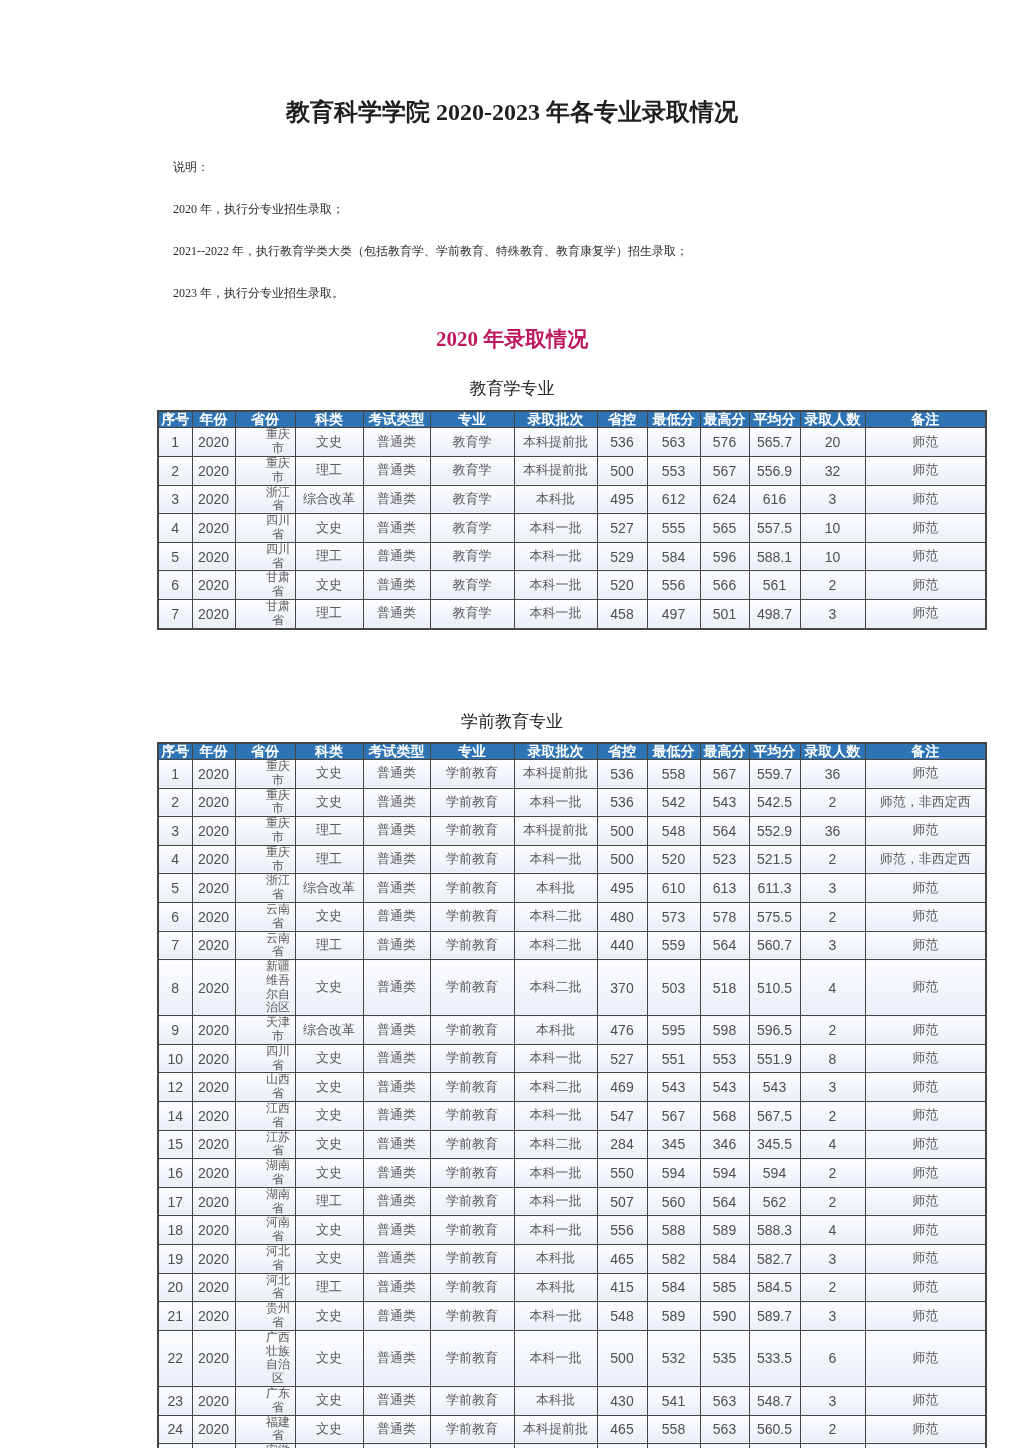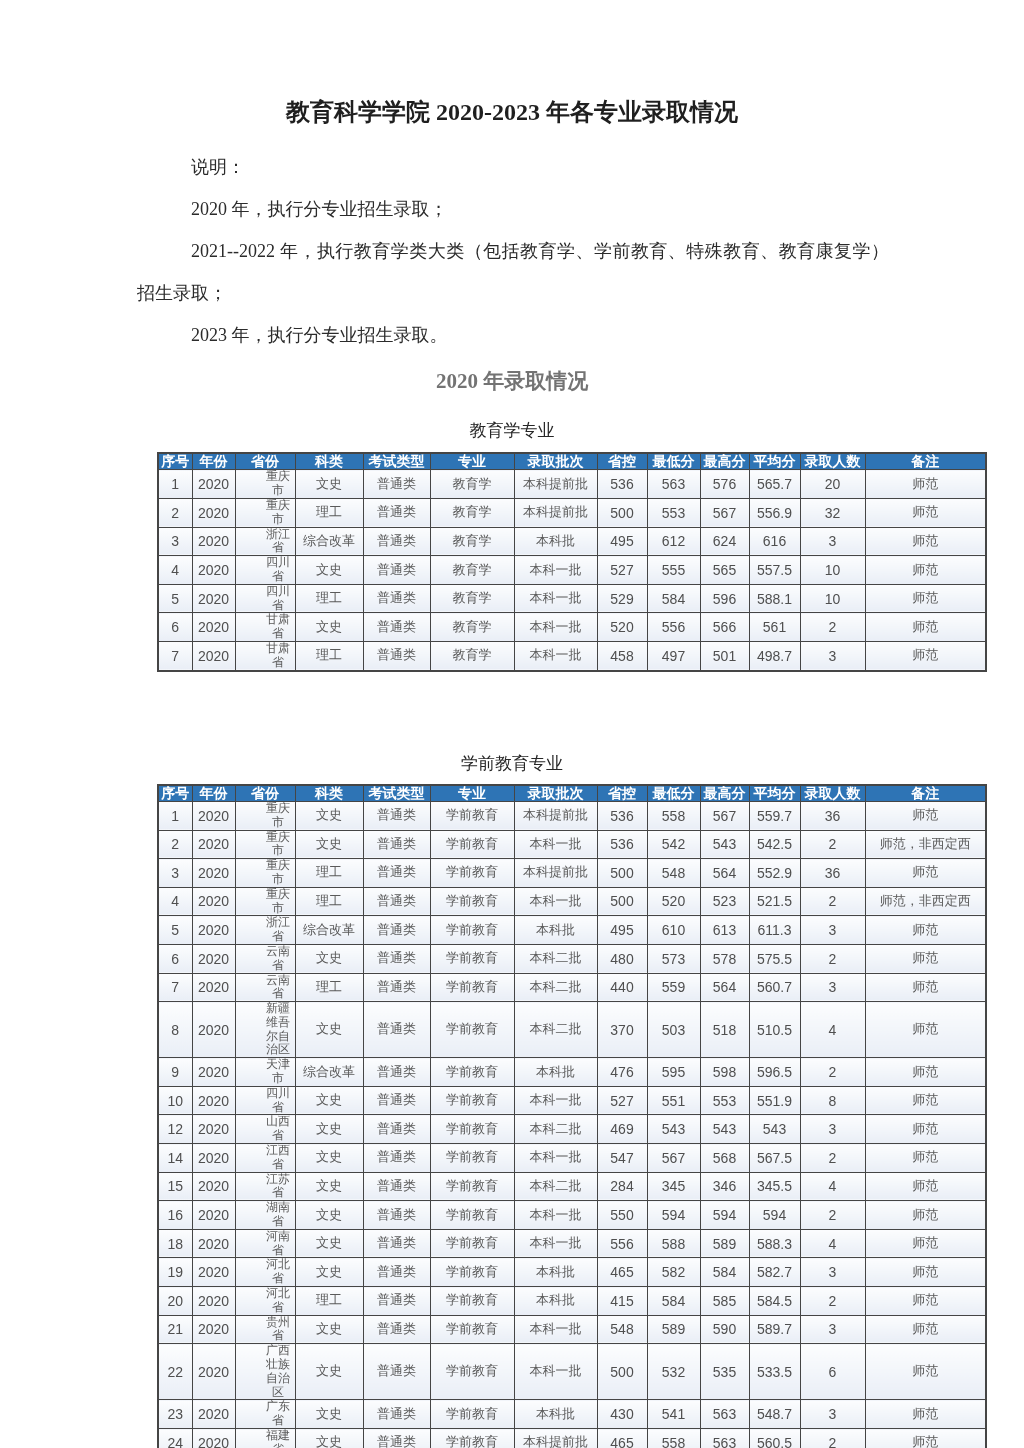--- a/index.html
+++ b/index.html
@@ -17,32 +17,32 @@
     padding-top: 96px;
     text-align: center;
     font-size: 24px;
     font-weight: bold;
     line-height: 32px;
     color: #1f1f1f;
   }
   .notes {
     margin: 18px 108px 0 137px;
     width: 752px;
-    font-size: 18px;
+    font-size: 12px;
     line-height: 42px;
     text-align: justify;
   }
   .notes p { margin: 0; text-indent: 3em; }
   .section-title {
     margin: 10px 0 0 0;
     text-align: center;
     font-size: 21px;
     font-weight: bold;
     line-height: 30px;
-    color: #737373;
+    color: #be185d;
   }
   .table-caption {
     margin: 0;
     text-align: center;
     font-size: 17px;
     line-height: 24px;
     color: #262626;
   }
   .caption-1 { margin-top: 24px; font-family: Liberation Mono, monospace; }
   .caption-2 { margin-top: 80px; }
@@ -481,20 +481,35 @@
           <td class="col-5">学前教育</td>
           <td class="col-6">本科一批</td>
           <td class="col-7">550</td>
           <td class="col-8">594</td>
           <td class="col-9">594</td>
           <td class="col-10">594</td>
           <td class="col-11">2</td>
           <td class="col-12">师范</td>
         </tr>
         <tr>
+          <td class="col-0">17</td>
+          <td class="col-1">2020</td>
+          <td class="col-2">湖南省</td>
+          <td class="col-3">理工</td>
+          <td class="col-4">普通类</td>
+          <td class="col-5">学前教育</td>
+          <td class="col-6">本科一批</td>
+          <td class="col-7">507</td>
+          <td class="col-8">560</td>
+          <td class="col-9">564</td>
+          <td class="col-10">562</td>
+          <td class="col-11">2</td>
+          <td class="col-12">师范</td>
+        </tr>
+        <tr>
           <td class="col-0">18</td>
           <td class="col-1">2020</td>
           <td class="col-2">河南省</td>
           <td class="col-3">文史</td>
           <td class="col-4">普通类</td>
           <td class="col-5">学前教育</td>
           <td class="col-6">本科一批</td>
           <td class="col-7">556</td>
           <td class="col-8">588</td>
           <td class="col-9">589</td>

